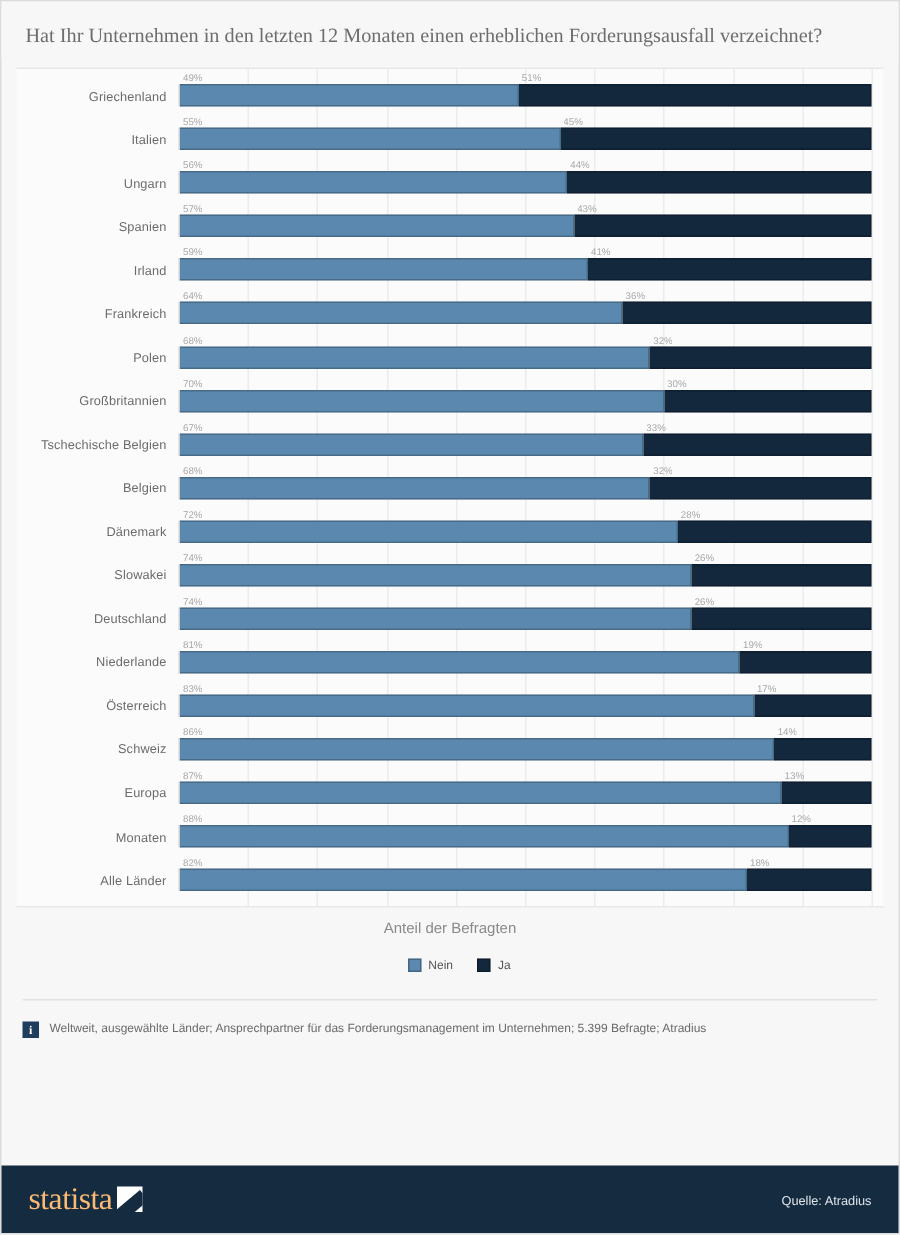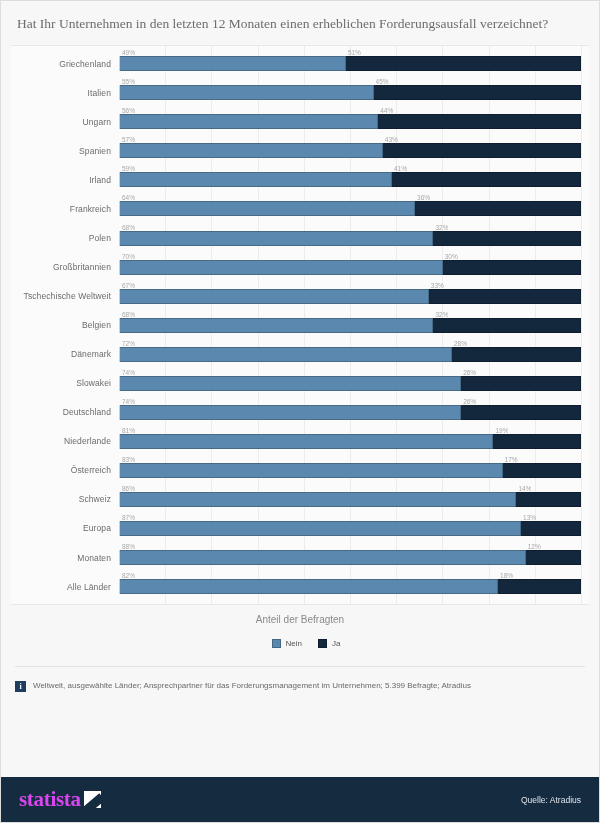--- a/index.html
+++ b/index.html
@@ -207,24 +207,24 @@
     padding: 0 18px;
     flex: none;
     box-sizing: border-box;
   }
   .brand {
     display: flex;
     align-items: center;
     gap: 3px;
   }
   .brand-word {
-    color: #d946ef;
+    color: #fdba74;
     font-family: "Liberation Serif", serif;
     font-size: 21px;
-    font-weight: bold;
+    font-weight: normal;
     letter-spacing: -0.3px;
   }
   .brand-mark {
     width: 17px;
     height: 17px;
     background: #ffffff;
     position: relative;
     overflow: hidden;
   }
   .brand-mark::after {
@@ -347,21 +347,21 @@
           <div class="bar-track">
             <div class="seg seg-nein" style="width: 70%;">
               <span class="seg-label">70%</span>
             </div>
             <div class="seg seg-ja" style="width: 30%;">
               <span class="seg-label">30%</span>
             </div>
           </div>
         </div>
         <div class="row">
-          <div class="row-label">Tschechische Weltweit</div>
+          <div class="row-label">Tschechische Belgien</div>
           <div class="bar-track">
             <div class="seg seg-nein" style="width: 67%;">
               <span class="seg-label">67%</span>
             </div>
             <div class="seg seg-ja" style="width: 33%;">
               <span class="seg-label">33%</span>
             </div>
           </div>
         </div>
         <div class="row">

